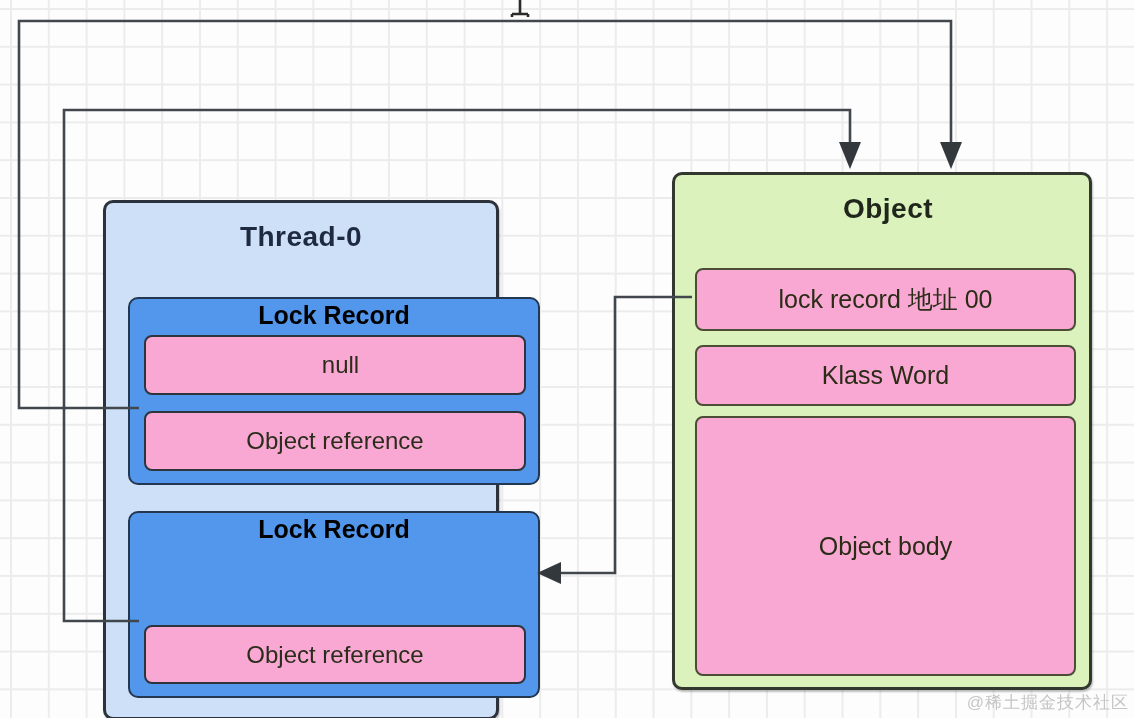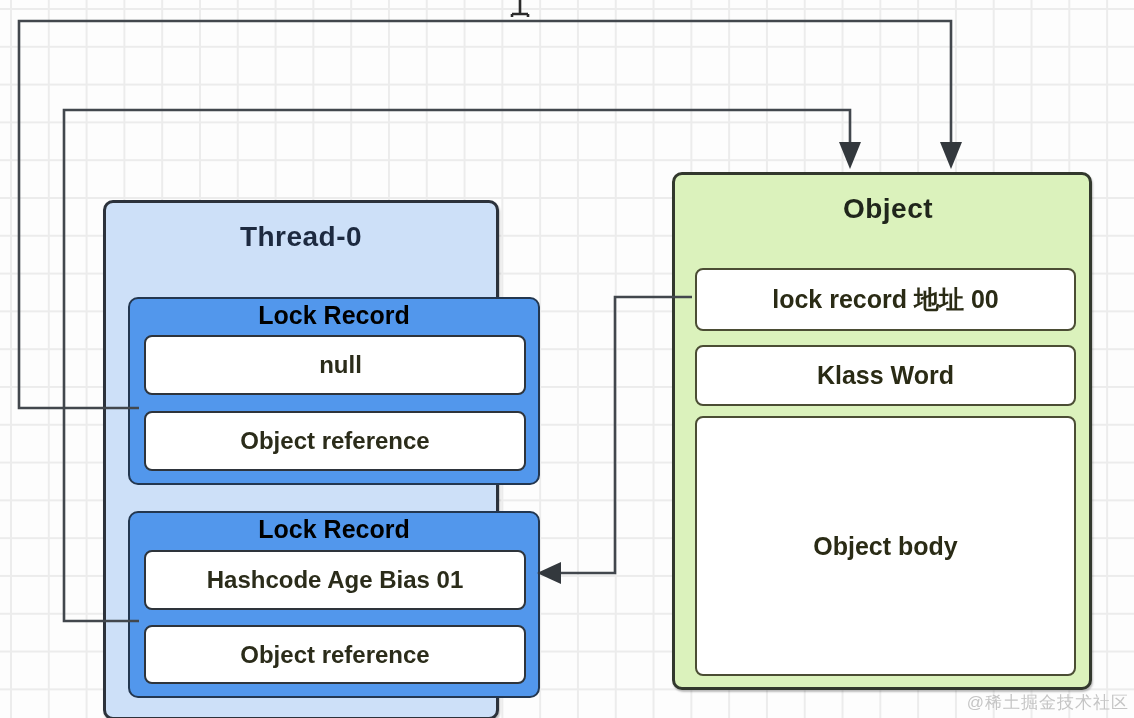--- a/index.html
+++ b/index.html
@@ -36,23 +36,23 @@
     background:#5297ec;border:2.5px solid #233750;
   }
   .record-1{left:22px;top:94px;width:412px;height:188px;}
   .record-2{left:22px;top:308px;width:412px;height:187px;}
   .record-title{
     position:absolute;left:0;right:0;top:2px;text-align:center;
     font-size:25px;font-weight:bold;color:#000000;
   }
   .cell{
     position:absolute;box-sizing:border-box;border-radius:8px;
-    background:#ffffff;
+    background:#f9a8d4;
     display:flex;align-items:center;justify-content:center;
-    font-size:24px;font-weight:bold;color:#2b2c1a;
+    font-size:24px;font-weight:normal;color:#2b2c1a;
     text-align:center;
   }
   .record .cell{border:2.5px solid #2e343b;left:14px;width:382px;height:60px;}
   .record-1 .cell-a{top:36px;padding-left:11px;}
   .record-1 .cell-b{top:112px;}
   .record-2 .cell-a{top:37px;}
   .record-2 .cell-b{top:112px;height:59px;}
   .panel.object .cell{border:2.5px solid #4b4d34;left:20px;width:381px;font-size:25px;color:#2a2b15;}
   .obj-cell-mark{top:93px;height:63px;}
   .obj-cell-klass{top:170px;height:61px;}
@@ -75,21 +75,20 @@
     <div class="panel-title thread-title">Thread-0</div>
 
     <div class="record record-1">
       <div class="record-title">Lock Record</div>
       <div class="cell cell-a">null</div>
       <div class="cell cell-b">Object reference</div>
     </div>
 
     <div class="record record-2">
       <div class="record-title">Lock Record</div>
-      <div class="cell cell-a">Hashcode Age Bias 01</div>
       <div class="cell cell-b">Object reference</div>
     </div>
   </div>
 
   <div class="panel object">
     <div class="panel-title object-title">Object</div>
     <div class="cell obj-cell-mark">lock record 地址 00</div>
     <div class="cell obj-cell-klass">Klass Word</div>
     <div class="cell obj-cell-body">Object body</div>
   </div>

